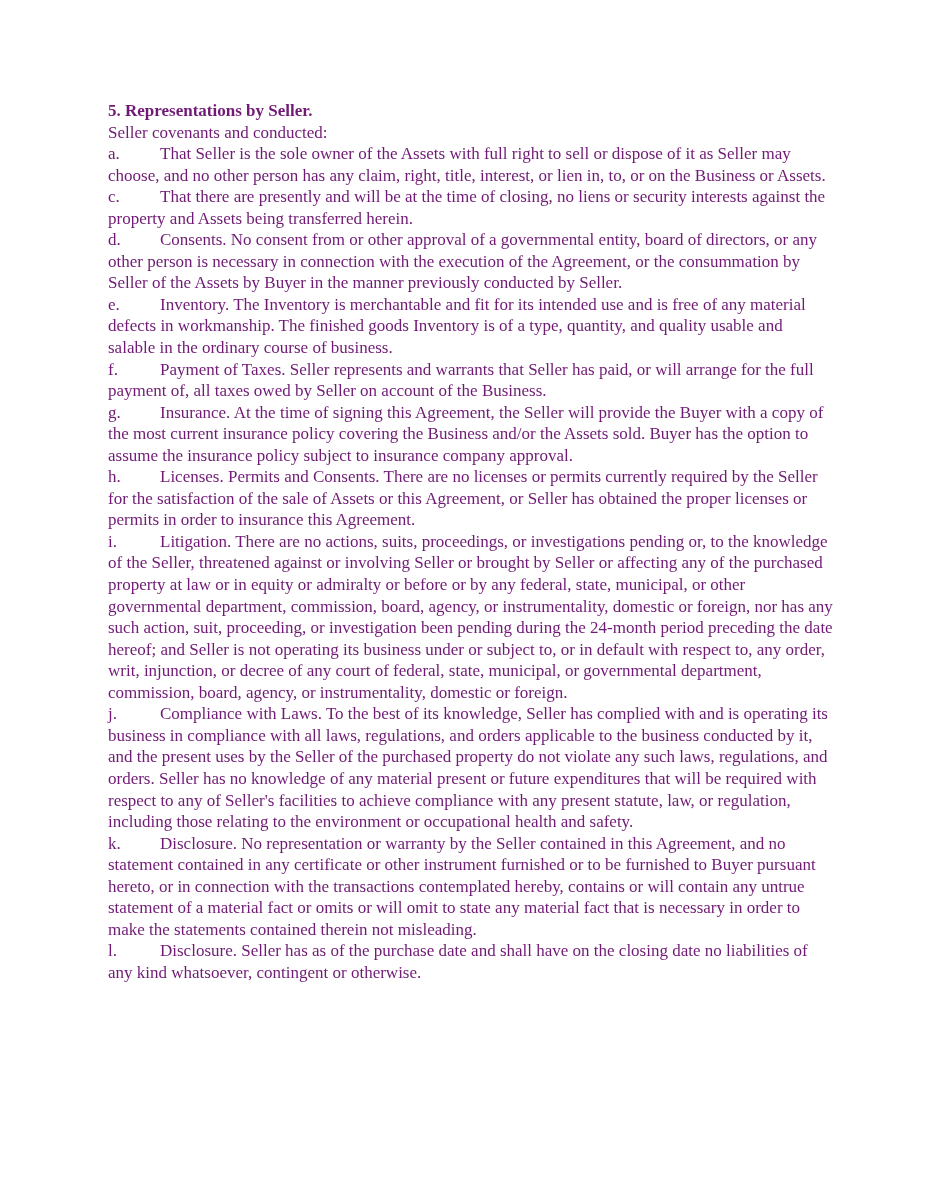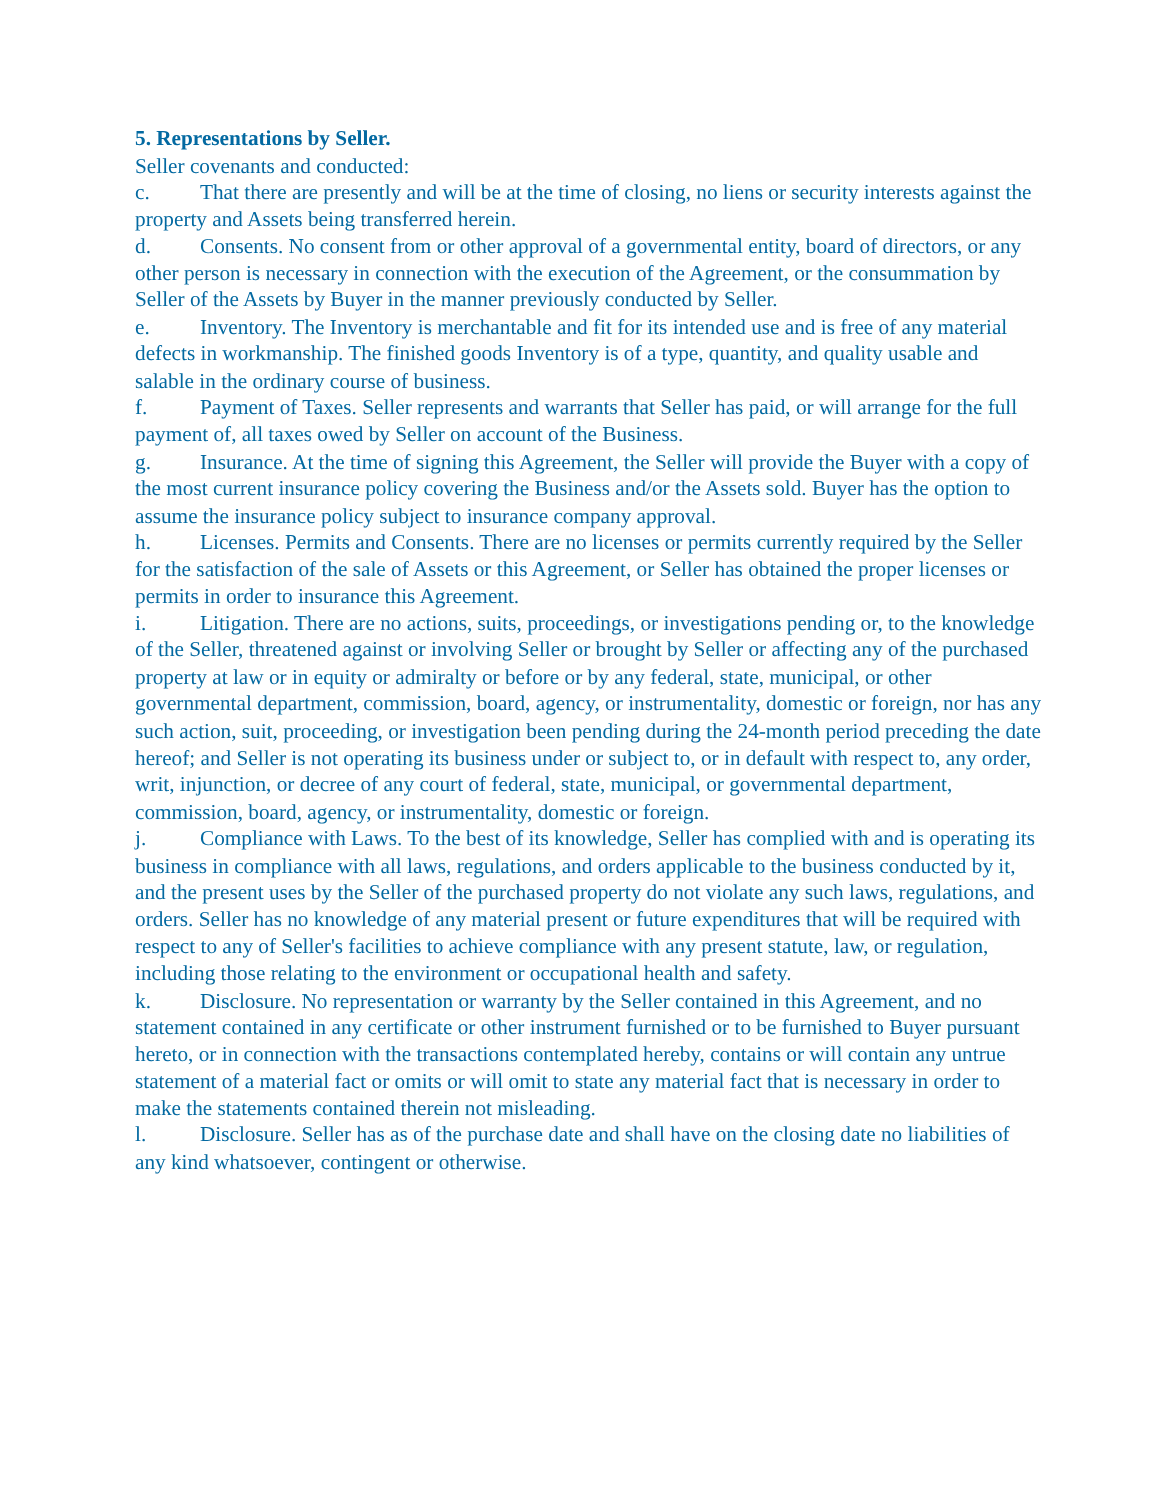--- a/index.html
+++ b/index.html
@@ -14,21 +14,21 @@
     overflow: hidden;
   }
   .page {
     position: absolute;
     left: 108px;
     top: 100px;
     width: 726px;
     font-family: "Liberation Serif", "DejaVu Serif", serif;
     font-size: 17px;
     line-height: 21.55px;
-    color: #0369a1;
+    color: #701a75;
     text-rendering: optimizeLegibility;
   }
   .heading {
     font-size: 17px;
     font-weight: bold;
     margin: 0;
   }
   .intro {
     margin: 0;
   }
@@ -40,20 +40,21 @@
     width: 52px;
   }
 </style>
 </head>
 <body>
 
 <div class="page">
   <p class="heading">5. Representations by Seller.</p>
   <p class="intro">Seller covenants and conducted:</p>
   <div id="clause-list">
+      <p class="clause"><span class="ltr">a.</span><span>That Seller is the sole owner of the Assets with full right to sell or dispose of it as Seller may choose, and no other person has any claim, right, title, interest, or lien in, to, or on the Business or Assets.</span></p>
       <p class="clause"><span class="ltr">c.</span><span>That there are presently and will be at the time of closing, no liens or security interests against the property and Assets being transferred herein.</span></p>
       <p class="clause"><span class="ltr">d.</span><span>Consents. No consent from or other approval of a governmental entity, board of directors, or any other person is necessary in connection with the execution of the Agreement, or the consummation by Seller of the Assets by Buyer in the manner previously conducted by Seller.</span></p>
       <p class="clause"><span class="ltr">e.</span><span>Inventory. The Inventory is merchantable and fit for its intended use and is free of any material defects in workmanship. The finished goods Inventory is of a type, quantity, and quality usable and salable in the ordinary course of business.</span></p>
       <p class="clause"><span class="ltr">f.</span><span>Payment of Taxes. Seller represents and warrants that Seller has paid, or will arrange for the full payment of, all taxes owed by Seller on account of the Business.</span></p>
       <p class="clause"><span class="ltr">g.</span><span>Insurance. At the time of signing this Agreement, the Seller will provide the Buyer with a copy of the most current insurance policy covering the Business and/or the Assets sold. Buyer has the option to assume the insurance policy subject to insurance company approval.</span></p>
       <p class="clause"><span class="ltr">h.</span><span>Licenses. Permits and Consents. There are no licenses or permits currently required by the Seller for the satisfaction of the sale of Assets or this Agreement, or Seller has obtained the proper licenses or permits in order to insurance this Agreement.</span></p>
       <p class="clause"><span class="ltr">i.</span><span>Litigation. There are no actions, suits, proceedings, or investigations pending or, to the knowledge of the Seller, threatened against or involving Seller or brought by Seller or affecting any of the purchased property at law or in equity or admiralty or before or by any federal, state, municipal, or other governmental department, commission, board, agency, or instrumentality, domestic or foreign, nor has any such action, suit, proceeding, or investigation been pending during the 24-month period preceding the date hereof; and Seller is not operating its business under or subject to, or in default with respect to, any order, writ, injunction, or decree of any court of federal, state, municipal, or governmental department, commission, board, agency, or instrumentality, domestic or foreign.</span></p>
       <p class="clause"><span class="ltr">j.</span><span>Compliance with Laws. To the best of its knowledge, Seller has complied with and is operating its business in compliance with all laws, regulations, and orders applicable to the business conducted by it, and the present uses by the Seller of the purchased property do not violate any such laws, regulations, and orders. Seller has no knowledge of any material present or future expenditures that will be required with respect to any of Seller's facilities to achieve compliance with any present statute, law, or regulation, including those relating to the environment or occupational health and safety.</span></p>
       <p class="clause"><span class="ltr">k.</span><span>Disclosure. No representation or warranty by the Seller contained in this Agreement, and no statement contained in any certificate or other instrument furnished or to be furnished to Buyer pursuant hereto, or in connection with the transactions contemplated hereby, contains or will contain any untrue statement of a material fact or omits or will omit to state any material fact that is necessary in order to make the statements contained therein not misleading.</span></p>
       <p class="clause"><span class="ltr">l.</span><span>Disclosure. Seller has as of the purchase date and shall have on the closing date no liabilities of any kind whatsoever, contingent or otherwise.</span></p>

